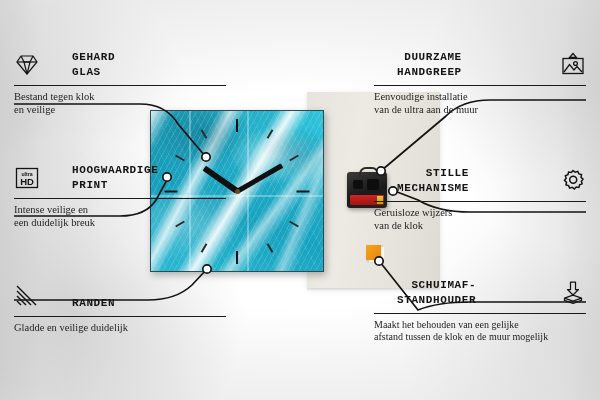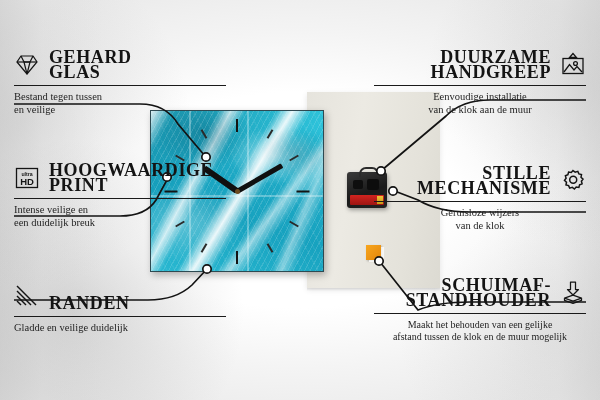--- a/index.html
+++ b/index.html
@@ -118,33 +118,33 @@
     box-shadow:3px 2px 0 rgba(255,255,255,.75), 1px 1px 2px rgba(0,0,0,.25);
   }
 
   
   #lines{position:absolute;left:0;top:0;width:600px;height:400px;overflow:visible;}
 
   
   .feature{position:absolute;width:212px;}
   .feature .head{display:flex;align-items:center;gap:9px;}
   .feature.left .head{justify-content:flex-start;}
-  .feature.right .head{justify-content:flex-end;flex-direction:row;}
+  .feature.right .head{justify-content:space-between;flex-direction:row;}
   .feature .title{
-    font-family:Liberation Serif, serif;
-    font-weight:bold;font-size:18px;line-height:15px;letter-spacing:.6px;
-    color:#141414;text-transform:uppercase;
+    font-family:Liberation Mono, monospace;
+    font-weight:bold;font-size:11px;line-height:15px;letter-spacing:.6px;
+    color:#141414;text-transform:uppercase;margin-left:23px;
   }
   .feature.right .title{text-align:right;}
   .feature .rule{height:1px;background:#1a1a1a;margin:5px 0 5px 0;}
   .feature .desc{
     font-family:"Liberation Serif", serif;
     font-size:10.5px;line-height:12.5px;color:#1e1e1e;
   }
-  .feature.right .desc{text-align:center;}
+  .feature.right .desc{text-align:left;}
   .icon{width:26px;height:26px;flex:0 0 26px;display:block;}
   .icon svg{display:block;width:26px;height:26px;}
 
   #f1{left:14px;top:50px;}
   #f2{left:14px;top:163px;}
   #f3{left:14px;top:281px;}
   #f4{left:374px;top:50px;}
   #f5{left:374px;top:166px;}
   #f6{left:374px;top:278px;}
   #f6 .desc{font-size:10px;line-height:12px;}
@@ -227,21 +227,21 @@
           <path d="M3 10 L23 10"></path>
               <path d="M7 4 L10 10 L13 22"></path>
               <path d="M19 4 L16 10 L13 22"></path>
           <path d="M10 10 L16 10"></path>
         </g>
           </svg>
       </span>
       <span class="title"><span>GEHARD</span><br><span>GLAS</span></span>
     </div>
     <div class="rule"></div>
-    <div class="desc"><span>Bestand tegen tussen</span><br><span>en veilige</span></div>
+    <div class="desc"><span>Bestand tegen klok</span><br><span>en veilige</span></div>
   </div>
 
   <div class="feature left" id="f2">
     <div class="head">
       <span class="icon">
         <svg viewBox="0 0 26 26">
           <rect x="2.5" y="3.5" width="21" height="19" fill="none" stroke="#141414" stroke-width="1.3"></rect>
           <text x="13" y="11.4" font-family="Liberation Sans, sans-serif" font-size="5.2" font-weight="bold" text-anchor="middle" fill="#141414">ultra</text>
           <text x="13" y="20" font-family="Liberation Sans, sans-serif" font-size="9.5" font-weight="bold" text-anchor="middle" fill="#141414">HD</text>
         </svg>
@@ -278,21 +278,21 @@
             <g fill="none" stroke="#141414" stroke-width="1.3">
           <path d="M13 1.5 L9.5 5.5 L16.5 5.5 Z"></path>
           <rect x="3" y="6.5" width="20" height="15"></rect>
           <circle cx="15.5" cy="11.5" r="1.9"></circle>
           <path d="M4 20 L9.5 12.5 L14 18 L17 14.5 L22 20"></path>
         </g>
           </svg>
       </span>
     </div>
     <div class="rule"></div>
-    <div class="desc"><span>Eenvoudige installatie</span><br><span>van de klok aan de muur</span></div>
+    <div class="desc"><span>Eenvoudige installatie</span><br><span>van de ultra aan de muur</span></div>
   </div>
 
   <div class="feature right" id="f5">
     <div class="head">
       <span class="title"><span>STILLE</span><br><span>MECHANISME</span></span>
       <span class="icon">
         <svg viewBox="0 0 26 26">
             <g fill="none" stroke="#141414" stroke-width="1.5">
           <path d="M13 2.6 L15.2 4.1 L17.8 3.4 L18.9 5.9 L21.5 6.6 L21 9.3 L23 11.1 L21.4 13.2 L22.1 15.8 L19.6 16.9 L18.9 19.5 L16.2 19 L14.4 21 L12.3 19.4 L9.7 20.1 L8.6 17.6 L6 16.9 L6.5 14.2 L4.5 12.4 L6.1 10.3 L5.4 7.7 L7.9 6.6 L8.6 4 L11.3 4.5 Z"></path>
           <circle cx="13.2" cy="11.8" r="3.5"></circle>

